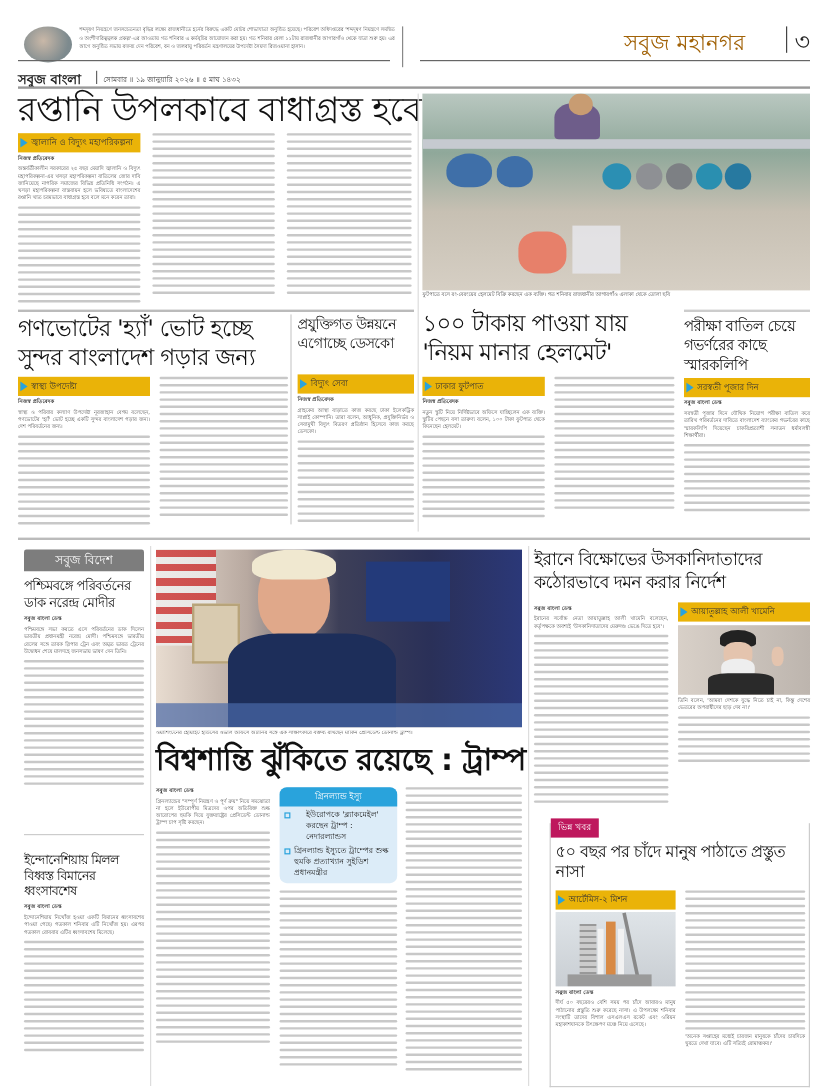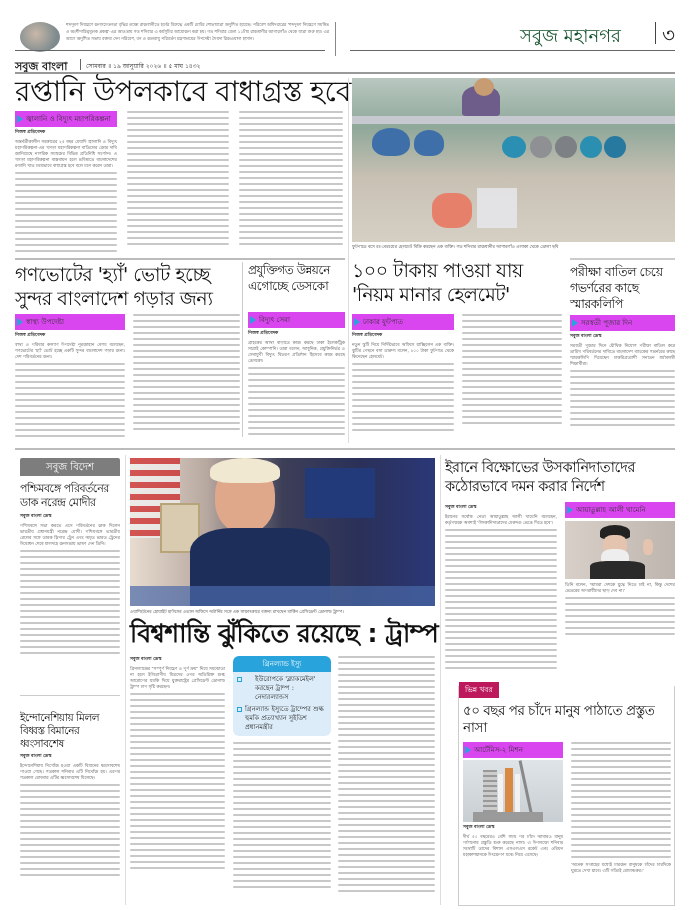--- a/index.html
+++ b/index.html
@@ -2,40 +2,40 @@
 <html><head>
 <meta charset="utf-8">
 <style>
   * { box-sizing: border-box; margin: 0; padding: 0; }
   html, body { width: 700px; height: 910px; background: #fff; overflow: hidden; }
   body { font-family: "DejaVu Sans", sans-serif; color: #222; position: relative; }
 
   .abs { position: absolute; }
   .body-text { font-size: 4.3px; line-height: 6px; color: #555; text-align: justify; }
   .byline { font-size: 4.5px; font-weight: bold; color: #333; margin: 2px 0 3px; }
-  .tag { background: #d946ef; color: #333; font-size: 7px; padding: 2px 4px 2px 2px; display: flex; align-items: center; gap: 3px; }
+  .tag { background: #eab308; color: #333; font-size: 7px; padding: 2px 4px 2px 2px; display: flex; align-items: center; gap: 3px; }
   .tag .arrow { width: 0; height: 0; border-top: 4px solid transparent; border-bottom: 4px solid transparent; border-left: 6px solid #29a3dc; display: inline-block; }
   .rule { background: #bbb; }
   .photo { overflow: hidden; }
   .caption { font-size: 4.3px; color: #444; line-height: 6px; }
   .headline { font-family: "DejaVu Sans", sans-serif; color: #111; font-weight: normal; letter-spacing: -0.5px; }
   .col { position: absolute; }
   .filler span { display: block; height: 2px; background: #c8c8c8; margin-bottom: 4px; border-radius: 1px; }
 </style>
 </head>
 <body>
 
 <div class="abs" style="left:0;top:0;width:700px;height:75px;">
   <div class="abs photo" style="left:20px;top:22px;width:40px;height:30px;border-radius:50%;background:radial-gradient(circle at 40% 40%,#c9b8a8,#7d8a8e 70%);"></div>
   <div class="abs body-text" style="left:66px;top:22px;width:270px;height:34px;font-size:4.2px;line-height:6.8px;overflow:hidden;border-right:1px solid #888;padding-right:6px;">শব্দদূষণ নিয়ন্ত্রণে জনসচেতনতা বৃদ্ধির লক্ষ্যে রাজধানীতে হর্নের বিরুদ্ধে একটি মোটর শোভাযাত্রা অনুষ্ঠিত হয়েছে। পরিবেশ অধিদপ্তরের 'শব্দদূষণ নিয়ন্ত্রণে সমন্বিত ও অংশীদারিত্বমূলক প্রকল্প'-এর আওতায় গত শনিবার এ কর্মসূচির আয়োজন করা হয়। গত শনিবার বেলা ১১টায় রাজধানীর আগারগাঁও থেকে যাত্রা শুরু হয়। এর আগে অনুষ্ঠিত সভায় বক্তব্য দেন পরিবেশ, বন ও জলবায়ু পরিবর্তন মন্ত্রণালয়ের উপদেষ্টা সৈয়দা রিজওয়ানা হাসান।</div>
   <div class="abs" style="left:15px;top:58px;font-size:11px;font-weight:bold;color:#222;">সবুজ বাংলা</div>
   <div class="abs" style="left:80px;top:59px;width:1px;height:11px;background:#666;"></div>
   <div class="abs" style="left:86px;top:61px;font-size:6px;color:#333;">সোমবার ॥ ১৯ জানুয়ারি ২০২৬ ॥ ৫ মাঘ ১৪৩২</div>
   <div class="abs" style="left:15px;top:50px;width:310px;height:1px;background:#666;"></div>
-  <div class="abs" style="left:520px;top:22px;font-size:18px;color:#14532d;">সবুজ মহানগর</div>
+  <div class="abs" style="left:520px;top:22px;font-size:18px;color:#a16207;">সবুজ মহানগর</div>
   <div class="abs" style="left:655px;top:22px;width:1px;height:22px;background:#444;"></div>
   <div class="abs" style="left:662px;top:20px;font-size:20px;color:#222;">৩</div>
   <div class="abs" style="left:350px;top:50px;width:325px;height:1px;background:#666;"></div>
   <div class="abs" style="left:15px;top:72px;width:660px;height:2px;background:#999;"></div>
 </div>
 
 <div class="abs" style="left:15px;top:76px;width:330px;height:182px;">
   <div class="headline" style="font-size:28px;line-height:32px;white-space:nowrap;">রপ্তানি উপলকাবে বাধাগ্রস্ত হবে</div>
   <div class="col" style="left:0;top:35px;width:102px;">
     <div class="tag">

